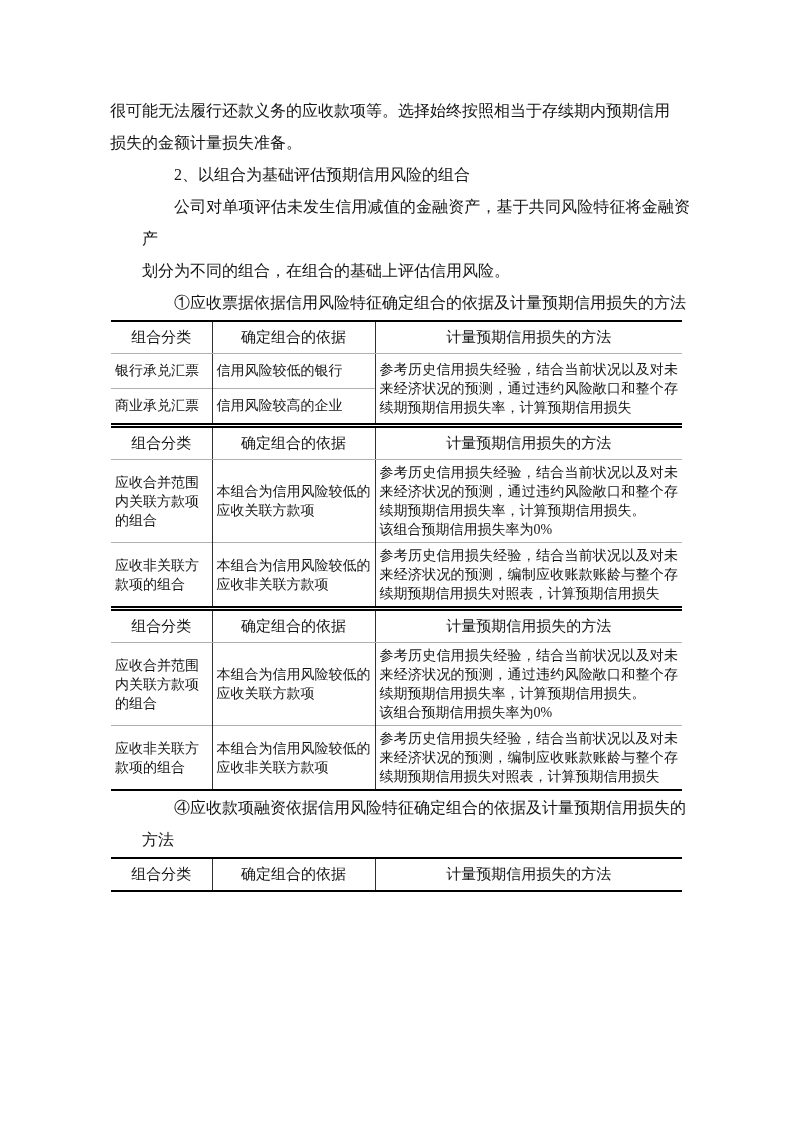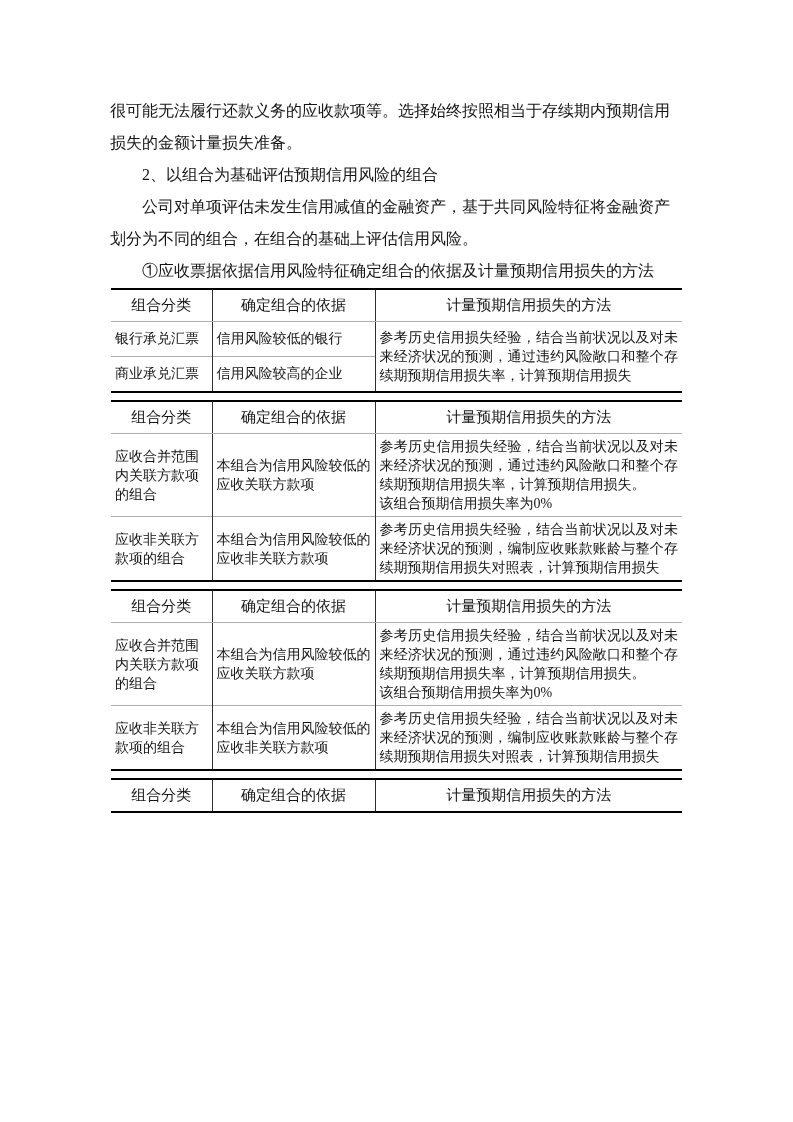--- a/index.html
+++ b/index.html
@@ -18,27 +18,27 @@
     color: #141414;
     font-size: 16px;
     line-height: 32px;
     overflow: hidden;
   }
   .para {
     margin: 0;
     text-align: justify;
     white-space: pre-line; 
   }
-  .indent { text-indent: 2em; }
+  .indent { text-indent: 2em; margin-left: 32px; }
 
   table.doctable {
     border-collapse: collapse;
     table-layout: fixed;
     width: 571px;
-    margin: 1px 0 7px 1px;
+    margin: 1px 0 1px 1px;
     border-top: 2.5px solid #000000;
     border-bottom: 2.5px solid #000000;
     font-size: 14px;
     line-height: 19px;
   }
   table.doctable th {
     font-weight: normal;
     font-size: 15px;
     text-align: center;
     padding: 6px 4px;
@@ -159,20 +159,22 @@
       <tr>
         <td>应收非关联方
 款项的组合</td>
         <td>本组合为信用风险较低的
 应收非关联方款项</td>
         <td>参考历史信用损失经验，结合当前状况以及对未来经济状况的预测，编制应收账款账龄与整个存续期预期信用损失对照表，计算预期信用损失</td>
       </tr>
     </tbody>
   </table>
 
+  <p class="para indent">④应收款项融资依据信用风险特征确定组合的依据及计量预期信用损失的
+方法</p>
   <table class="doctable roomy">
     <colgroup>
       <col class="col-category">
         <col class="col-basis">
         <col class="col-method">
     </colgroup>
     <thead>
       <tr>
         <th>组合分类</th>
         <th>确定组合的依据</th>

